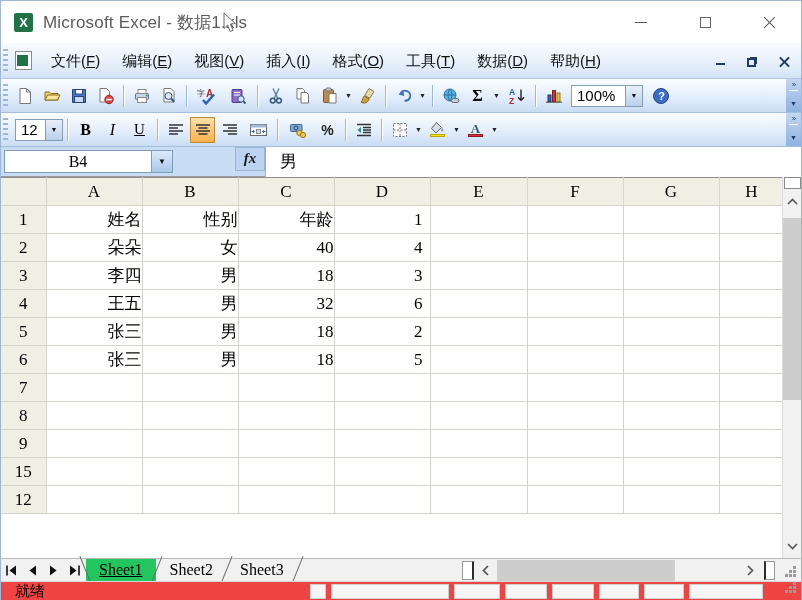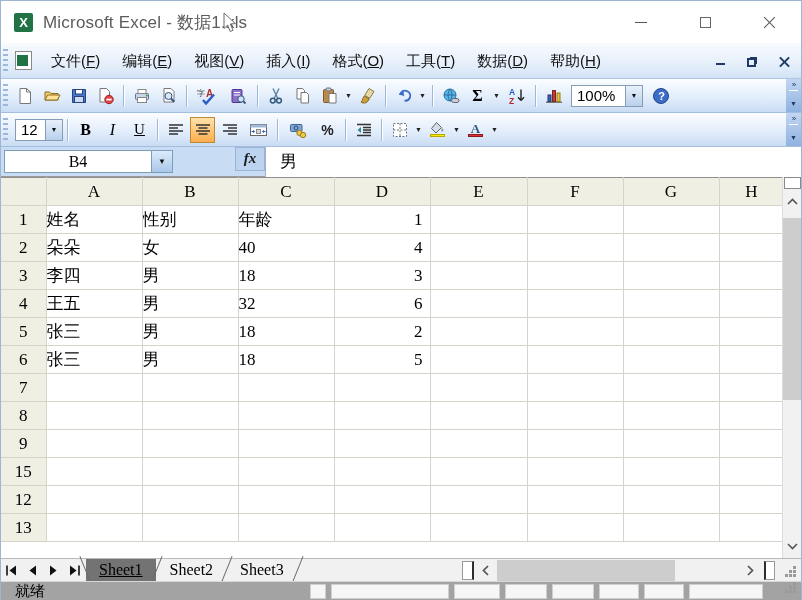--- a/index.html
+++ b/index.html
@@ -67,46 +67,46 @@
   .fx-btn { width:30px; height:24px; display:flex; align-items:center; justify-content:center; background:#bcd4f0; border:1px solid #9ab4d6; font-family:"Liberation Serif",serif; font-style:italic; font-size:15px; font-weight:bold; color:#1a1a1a; }
   .formula-field { flex:1; height:30px; background:#fff; border-left:1px solid #aac; display:flex; align-items:center; padding-left:14px; font-family:"Liberation Serif",serif; font-size:17px; }
 
   
   .gridwrap { position:relative; height:381px; flex:0 0 381px; overflow:hidden; background:#fff; }
   table.sheet { border-collapse:collapse; table-layout:fixed; width:783px; }
   table.sheet td { border-right:1px solid #d4d4ca; border-bottom:1px solid #d4d4ca; height:28px; font-family:"Liberation Serif","DejaVu Serif",serif; font-size:17px; color:#000; padding:0; overflow:hidden; white-space:nowrap; }
   td.ch, td.rh { background:#f0efe4; border-right:1px solid #aba89b; border-bottom:1px solid #aba89b; text-align:center; font-size:16px; color:#1a1a1a; }
   td.ch { height:25px; border-top:1px solid #8f8f8f; }
   td.corner { background:#f0efe4; border-right:1px solid #aba89b; border-bottom:1px solid #aba89b; border-top:1px solid #8f8f8f; }
-  .al-c { text-align:left; } .al-r { text-align:right; padding-right:7px !important; }
+  .al-c { text-align:right; } .al-r { text-align:right; padding-right:7px !important; }
 
   .vscroll { position:absolute; right:0; top:0; width:19px; height:381px; background:#f1f1f1; border-left:1px solid #dcdcdc; }
   .vsplit { position:absolute; top:0; left:1px; width:17px; height:12px; background:#fff; border:1px solid #8a8a8a; }
   .sbtn { position:absolute; left:0; width:19px; height:23px; display:flex; align-items:center; justify-content:center; background:#f1f1f1; }
   .sb-up { top:13px; } .sb-down { bottom:0; }
   .vthumb { position:absolute; top:41px; left:0; width:19px; height:182px; background:#cdcdcd; }
 
   
   .tabbar { height:23px; flex:0 0 23px; background:#f1f1f1; border-top:1px solid #b9b9b9; display:flex; align-items:center; position:relative; }
   .nav-btn { width:21px; height:21px; display:flex; align-items:center; justify-content:center; }
   .tab { height:22px; padding:0 13px; display:flex; align-items:center; font-family:"Liberation Serif",serif; font-size:16px; background:transparent; color:#000; }
-  .tab.active { background:#737373; text-decoration:underline; }
+  .tab.active { background:#22c55e; text-decoration:underline; }
   .slash { width:1px; height:30px; background:#6a6a6a; transform:rotate(22deg); } 
   .backslash { width:1px; height:30px; background:#6a6a6a; transform:rotate(-22deg); }
   .tab-fill { flex:1; height:23px; }
   .tab-split { width:12px; height:19px; background:#fff; border:1px solid #9a9a9a; border-right:2px solid #2d2d2d; }
   .hscroll { width:288px; height:21px; display:flex; align-items:center; background:#f1f1f1; }
   .hbtn { width:23px; height:21px; display:flex; align-items:center; justify-content:center; background:#f1f1f1; }
   .hthumb { width:178px; height:21px; background:#cdcdcd; }
   .hfill { flex:1; }
   .h-end-split { width:11px; height:19px; background:#fff; border:1px solid #9a9a9a; border-left:2px solid #2d2d2d; margin-left:2px; }
   .grip-corner { width:26px; height:21px; display:flex; align-items:flex-end; justify-content:flex-end; padding:0 4px 3px 0; }
 
   
-  .statusbar { height:20px; flex:0 0 20px; background:#a3a3a3; border-top:1px solid #d8d8d8; display:flex; align-items:flex-end; position:relative; }
+  .statusbar { height:20px; flex:0 0 20px; background:#ef4444; border-top:1px solid #d8d8d8; display:flex; align-items:flex-end; position:relative; }
   .status-text { font-family:"Liberation Serif",serif; font-size:15px; color:#000; padding-left:14px; }
   .status-panels { position:absolute; right:38px; top:2px; display:flex; gap:5px; }
   .spanel { height:15px; background:#f6f6f6; border:1px solid #cfcfcf; }
   .status-grip { position:absolute; right:4px; bottom:3px; }
 </style>
 </head>
 <body>
 
 <div class="window">
 
@@ -533,31 +533,20 @@
         <td class="rh">12</td>
         <td></td>
             <td></td>
             <td></td>
             <td></td>
             <td></td>
             <td></td>
             <td></td>
             <td></td>
       </tr>
-      <tr>
-        <td class="rh">13</td>
-        <td></td>
-            <td></td>
-            <td></td>
-            <td></td>
-            <td></td>
-            <td></td>
-            <td></td>
-            <td></td>
-      </tr>
     </tbody>
       </table>
 
     <div class="vscroll">
       <div class="vsplit"></div>
       <div class="sbtn sb-up">
         <svg width="11" height="7" viewBox="0 0 11 7">
             <path d="M1 6l4.5-4.5L10 6" fill="none" stroke="#555" stroke-width="1.6"></path>
           </svg>
       </div>

